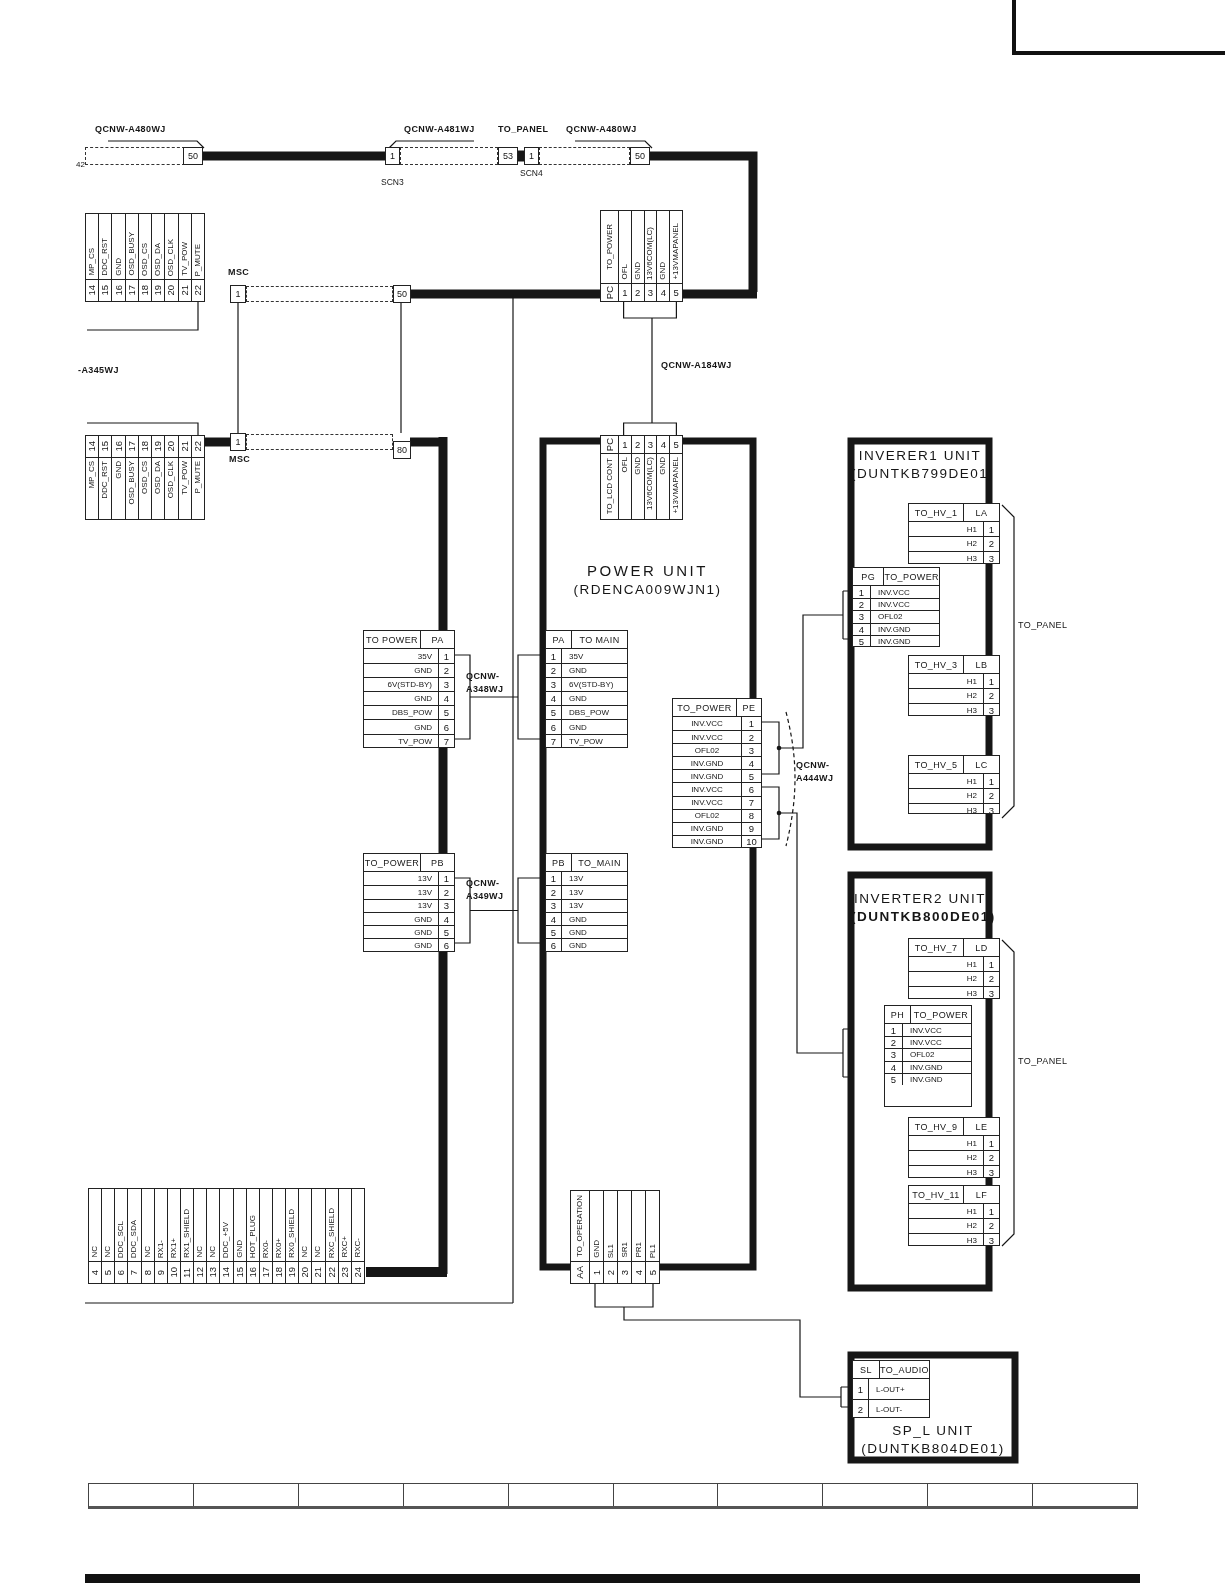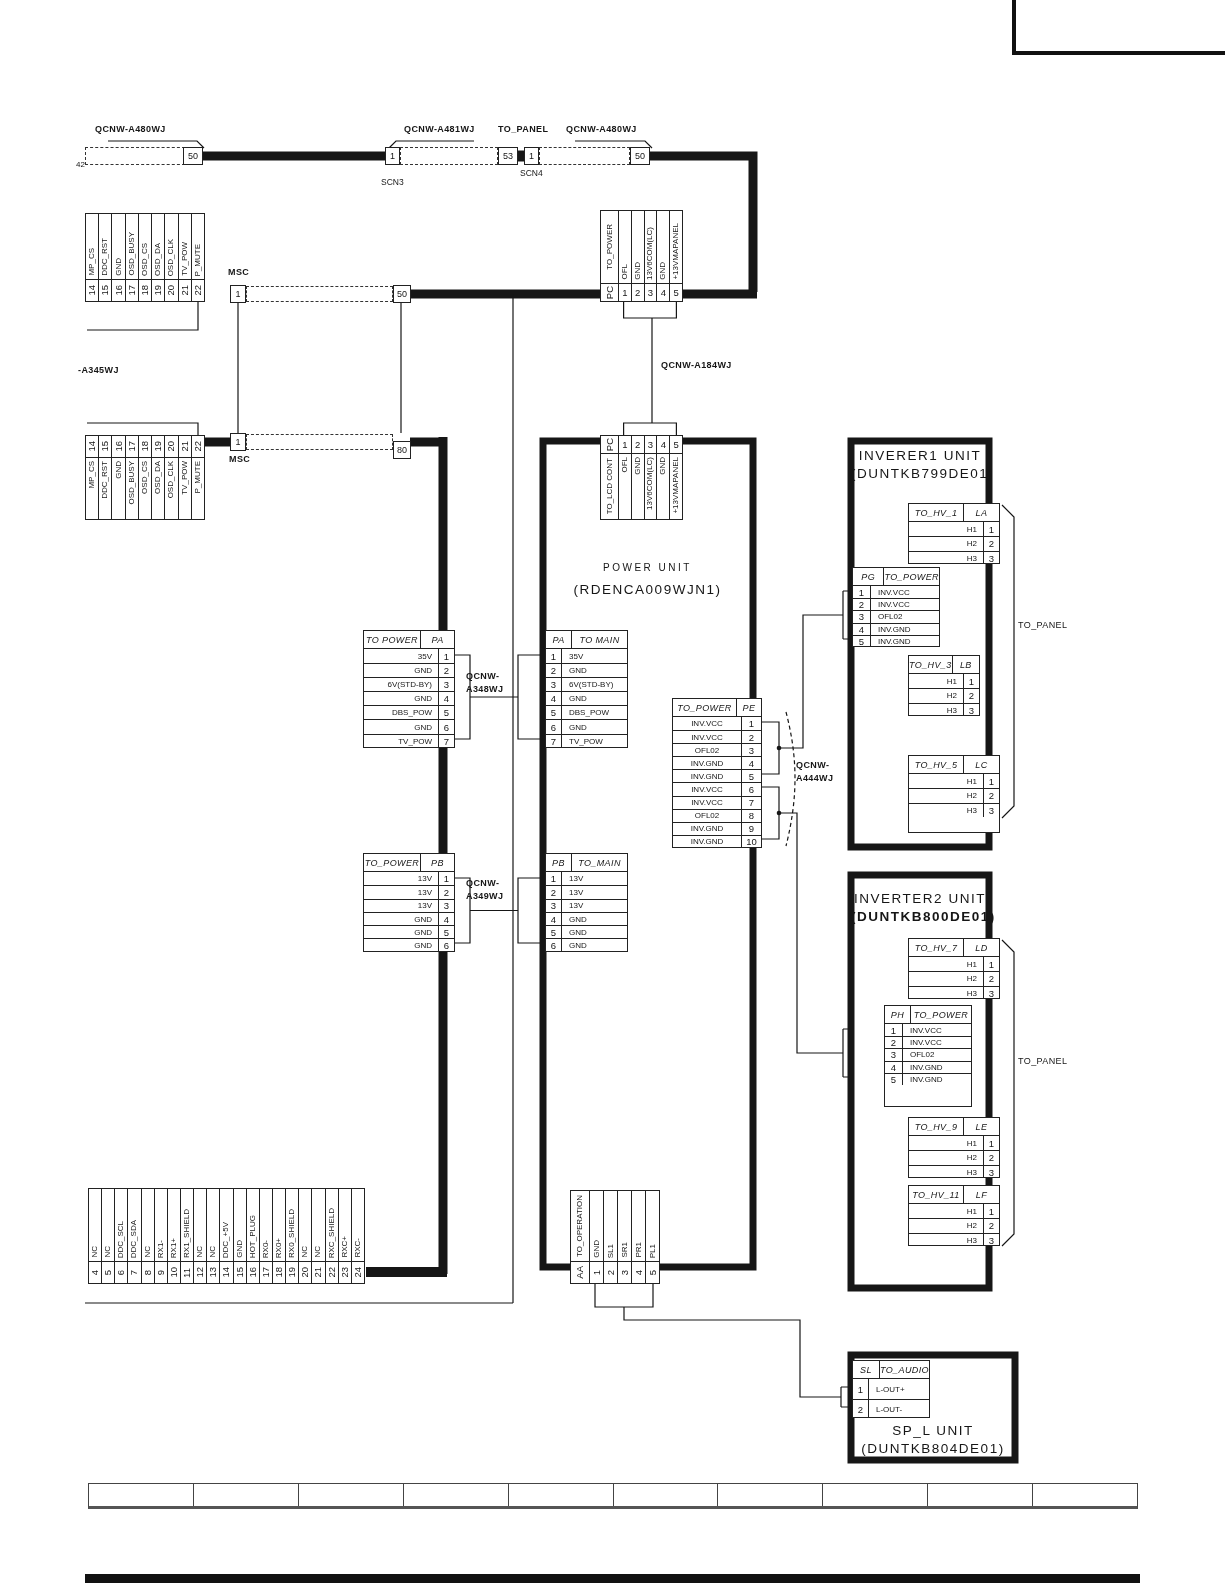--- a/index.html
+++ b/index.html
@@ -9,21 +9,21 @@
   .abs{position:absolute;z-index:1;box-sizing:border-box;}
   
   .pbox{border:1.4px solid #222;background:#fff;display:flex;align-items:center;justify-content:center;
         font-size:9px;z-index:2;}
   .dcable{border:1.4px dashed #333;background:#fff;z-index:1;}
   .wire-label{font-size:9px;font-weight:bold;letter-spacing:.4px;white-space:nowrap;}
   .sm-label{font-size:8.5px;white-space:nowrap;}
   
   .htable{background:#fff;border:1.3px solid #222;overflow:hidden;font-size:8px;z-index:2;}
   .hhead{display:flex;height:17px;border-bottom:1.3px solid #222;font-size:9px;letter-spacing:.4px;}
-  .hc{display:flex;align-items:center;justify-content:center;box-sizing:border-box;font-style:italic;}
+  .hc{display:flex;align-items:center;justify-content:center;box-sizing:border-box;}
   .grow{flex:1;}
   .pin-right .hname{border-left:1.3px solid #222;}
   .pin-left  .hname{border-right:1.3px solid #222;}
   .rows{display:block;}
   .hrow{display:flex;height:var(--rh,14px);box-sizing:border-box;}
   .hrow + .hrow{border-top:1.2px solid #222;}
   .lbl{flex:1;display:flex;align-items:center;box-sizing:border-box;white-space:nowrap;}
   .align-r .lbl{justify-content:flex-end;padding-right:6px;}
   .align-l .lbl{justify-content:flex-start;padding-left:7px;}
   .align-c .lbl{justify-content:center;}
@@ -44,21 +44,21 @@
   .lbl-top .vlbl{justify-content:flex-start;padding-top:3px;}
   .vlbl.center{justify-content:center !important;padding:0;}
   .vpin{display:flex;align-items:center;justify-content:center;flex:0 0 21px;}
   .pins-bottom .vpin{border-top:1.2px solid #222;}
   .pins-top .vpin{order:-1;border-bottom:1.2px solid #222;}
   .pc-t .vpin{flex:0 0 17px;font-size:9.5px;}
   .rot{writing-mode:vertical-rl;transform:rotate(180deg);font-size:8px;line-height:10px;white-space:nowrap;}
   .vpin .rot{font-size:9.5px;}
   
   .unit-title{font-size:13.5px;letter-spacing:1.5px;text-align:center;white-space:nowrap;z-index:2;}
-  .power-title{font-size:10px;letter-spacing:2.5px;}
+  .power-title{font-size:15px;letter-spacing:2.5px;}
   
   .footer{display:flex;border:1.3px solid #444;border-bottom:3px solid #555;background:#fff;}
   .fcell{flex:1;border-right:1.3px solid #444;height:100%;}
   .fcell:last-child{border-right:none;}
   .corner-box{border-left:4px solid #111;border-bottom:4px solid #111;background:#fff;}
   .blackbar{background:#111;}
 </style>
 </head>
 <body>
 
@@ -679,21 +679,21 @@
         <div class="pin">4</div>
           <div class="lbl">INV.GND</div>
         </div>
         <div class="hrow">
         <div class="pin">5</div>
           <div class="lbl">INV.GND</div>
         </div>
       </div>
   </div>
 
-  <div class="abs htable pin-right align-r" style="left:908px;top:655px;width:72px;height:61px;--rh:14.3px;">
+  <div class="abs htable pin-right align-r" style="left:908px;top:655px;width:92px;height:61px;--rh:14.3px;">
     <div class="hhead">
         <div class="hc grow">TO_HV_3</div>
       <div class="hc hname" style="width:36px;">LB</div>
       </div>
     <div class="rows">
 
     <div class="hrow">
         <div class="lbl">H1</div>
           <div class="pin">1</div>
         </div>
@@ -701,21 +701,21 @@
         <div class="lbl">H2</div>
           <div class="pin">2</div>
         </div>
         <div class="hrow">
         <div class="lbl">H3</div>
           <div class="pin">3</div>
         </div>
       </div>
   </div>
 
-  <div class="abs htable pin-right align-r" style="left:908px;top:755px;width:92px;height:78px;--rh:14.3px;">
+  <div class="abs htable pin-right align-r" style="left:908px;top:755px;width:92px;height:59px;--rh:14.3px;">
     <div class="hhead">
         <div class="hc grow">TO_HV_5</div>
       <div class="hc hname" style="width:36px;">LC</div>
       </div>
     <div class="rows">
 
     <div class="hrow">
         <div class="lbl">H1</div>
           <div class="pin">1</div>
         </div>

